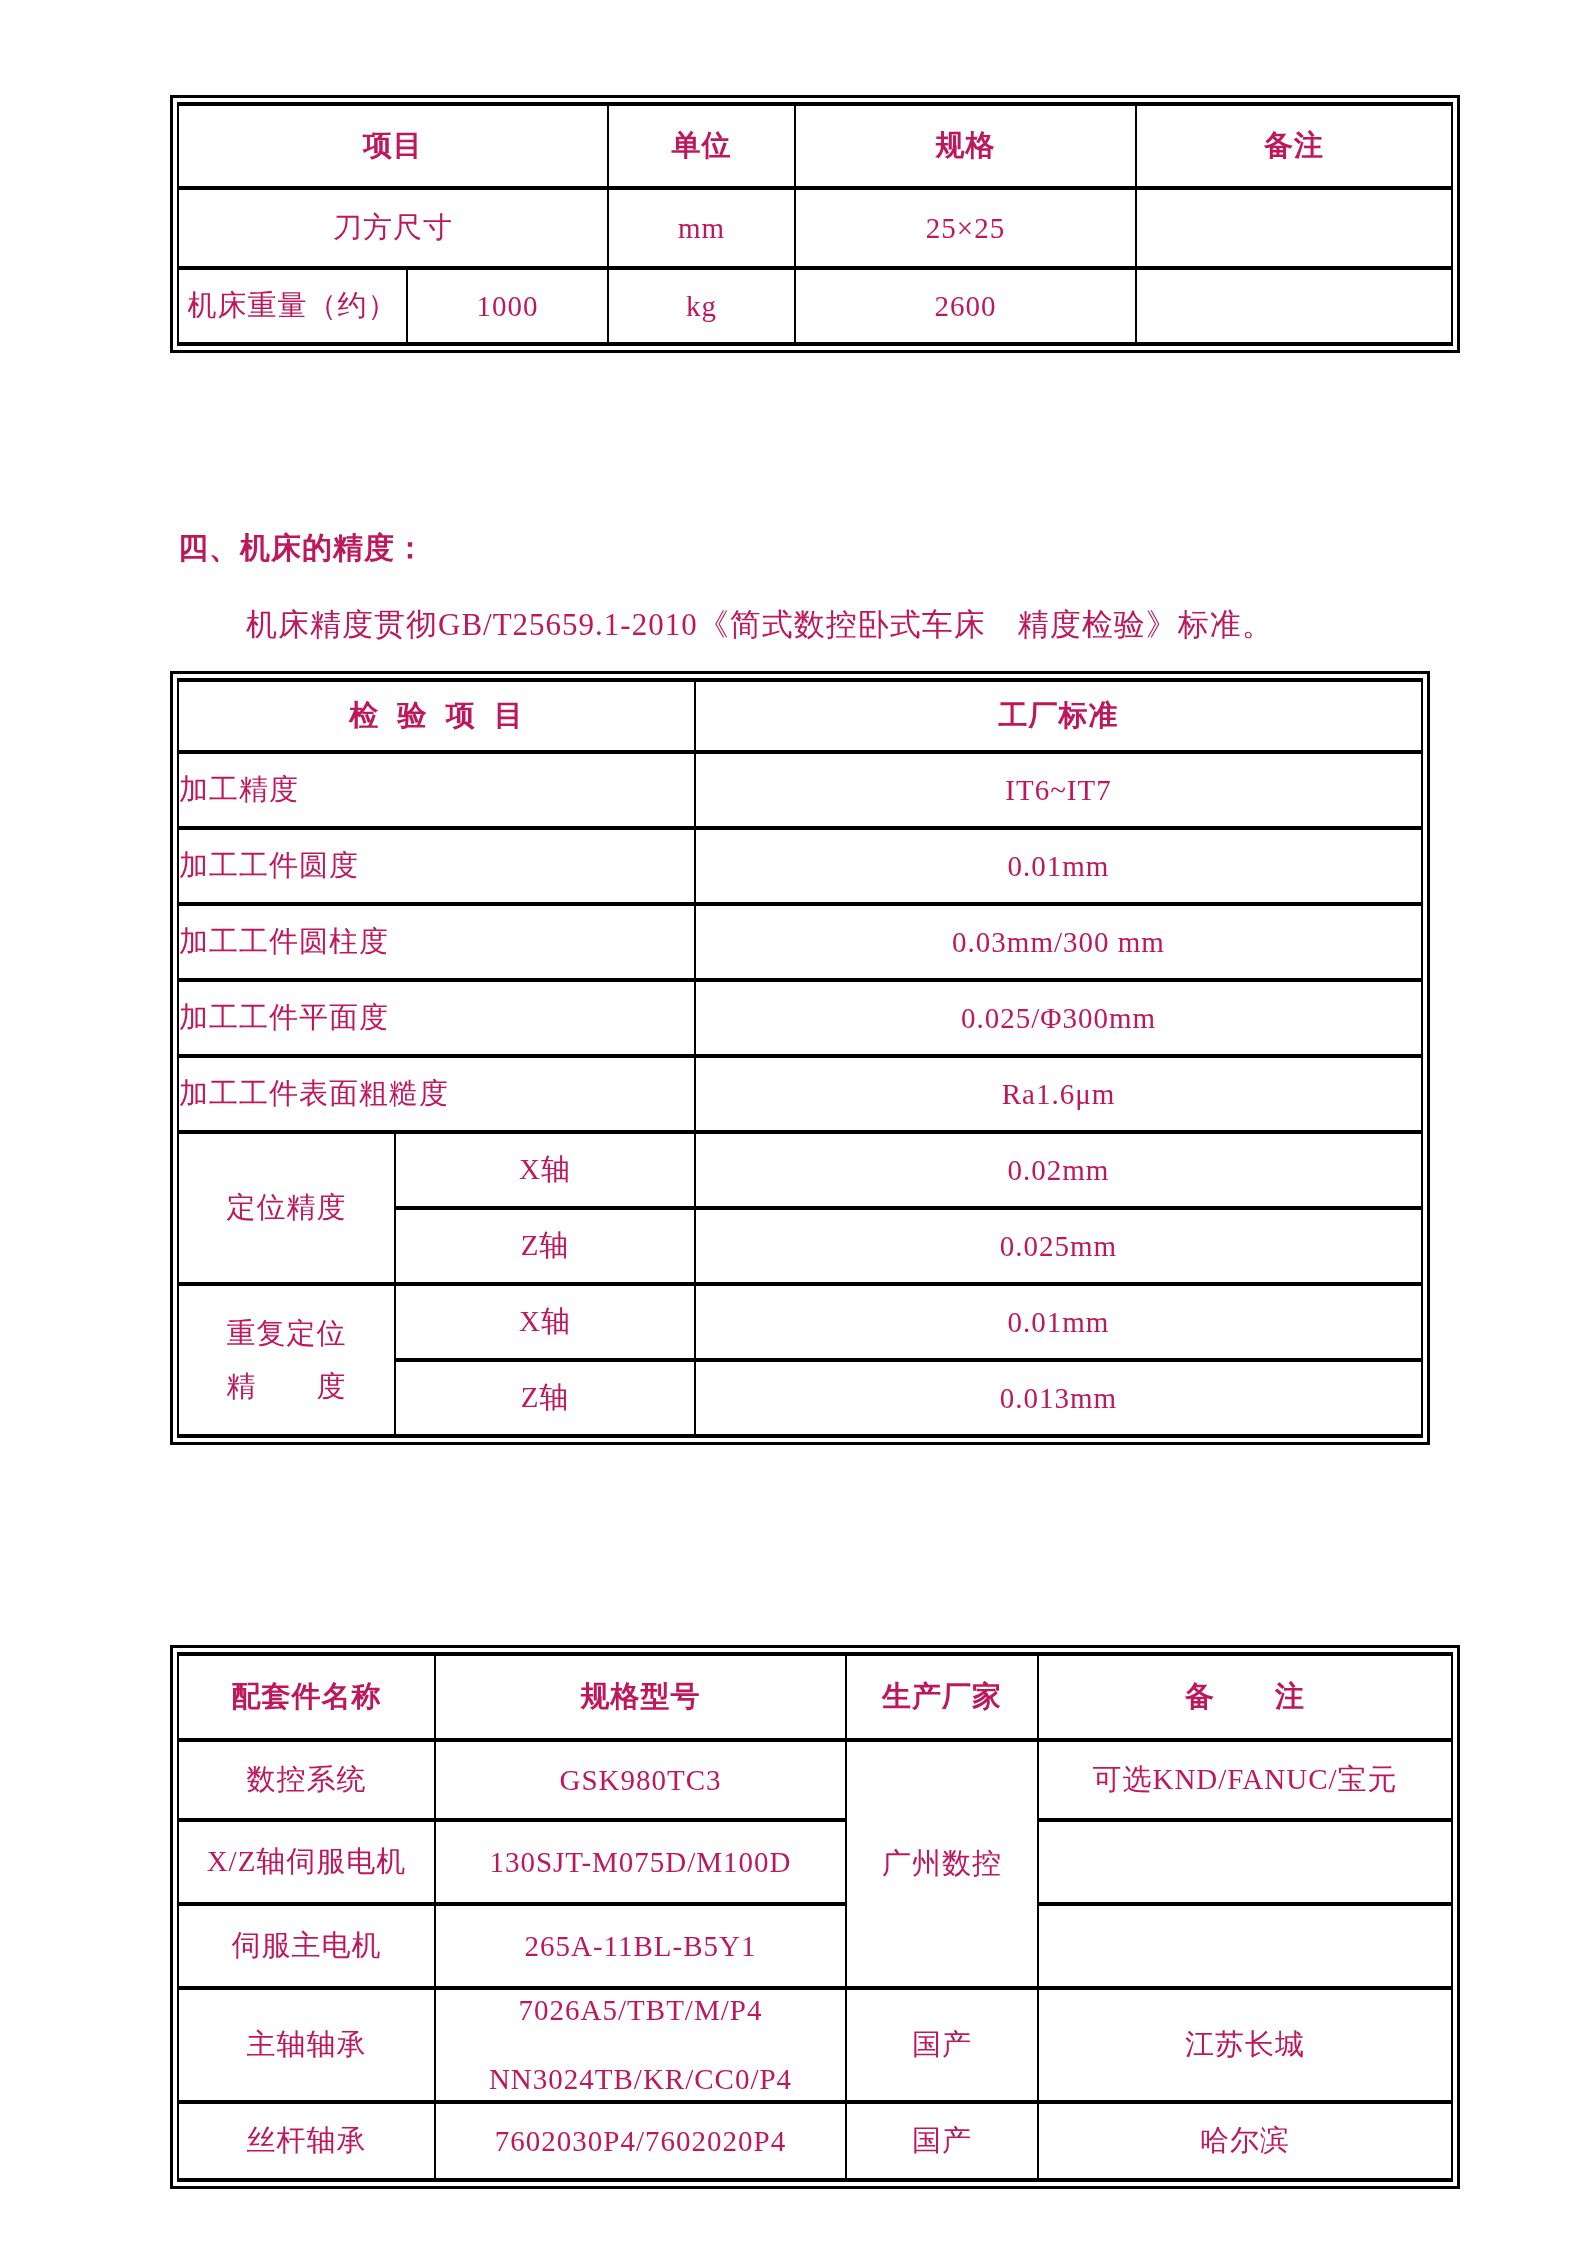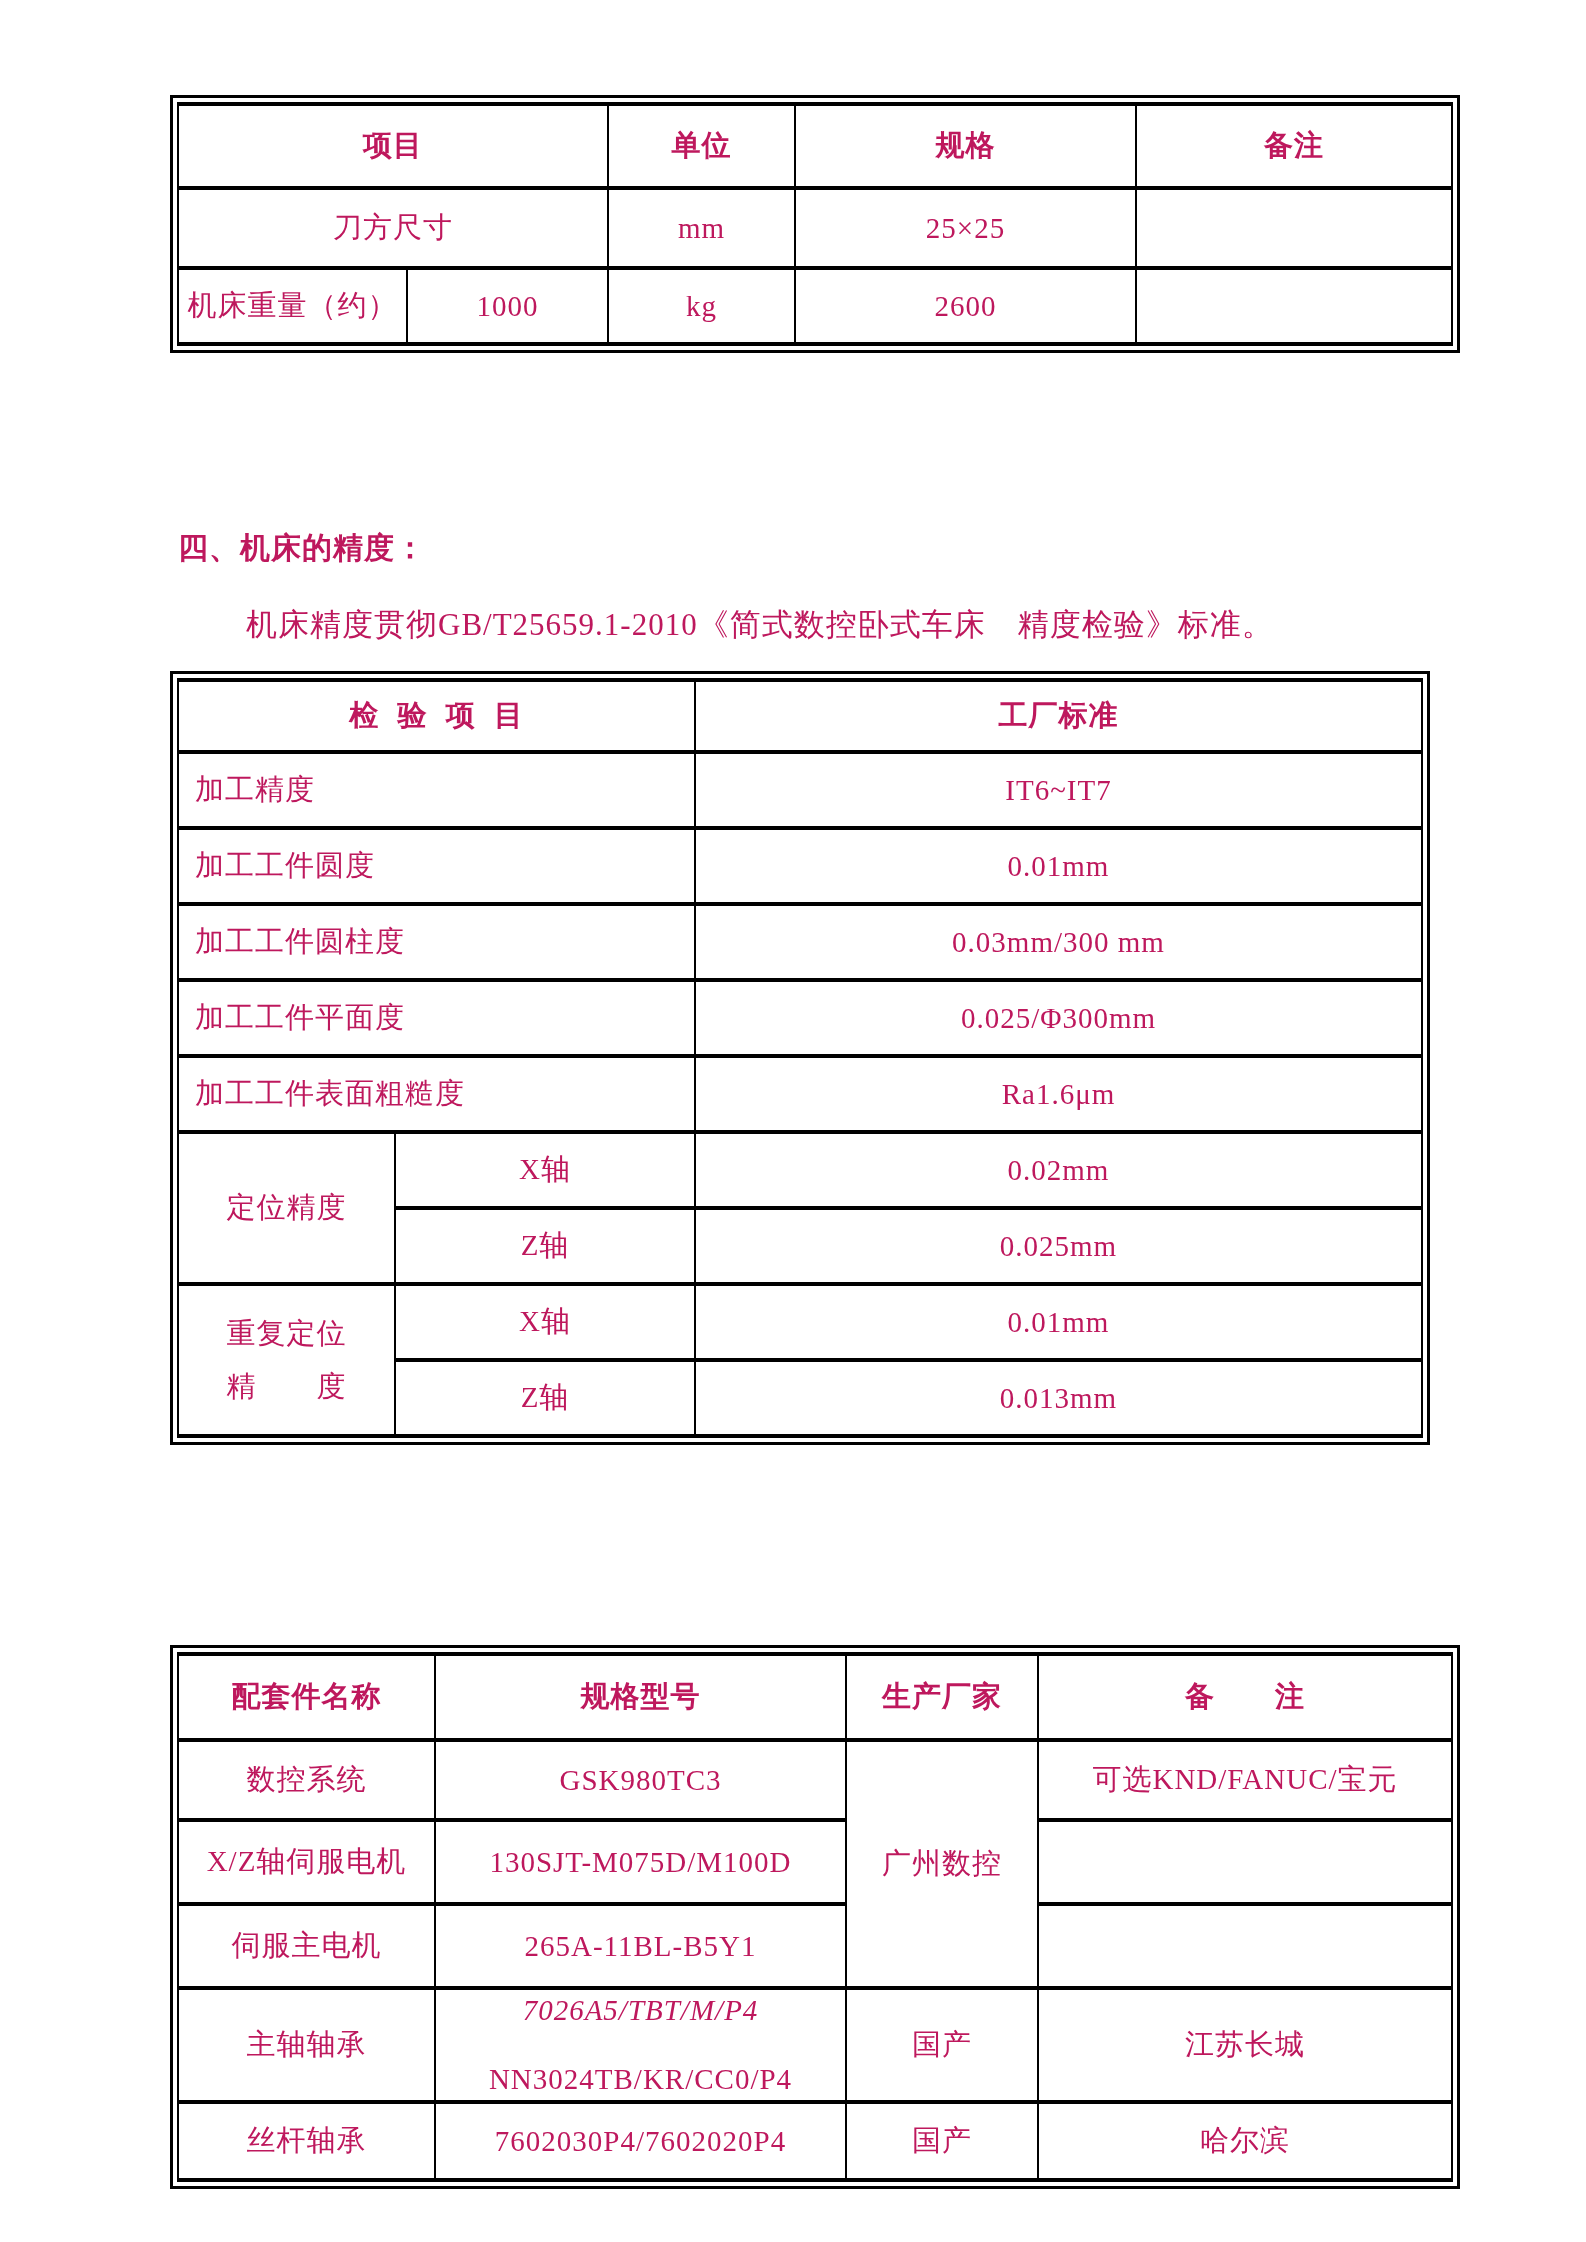--- a/index.html
+++ b/index.html
@@ -27,37 +27,37 @@
     border-top:4px solid #000;
     border-bottom:4px solid #000;
     text-align:center;
     vertical-align:middle;
     font-size:29px;
     letter-spacing:1px;
     padding:0;
     overflow:hidden;
   }
   .tbl td.hd { font-weight:bold; }
-  .tbl td.left { text-align:left; padding-left:16px; }
+  .tbl td.left { text-align:left; }
   .sp { word-spacing:10px; }
   .heading {
     position:absolute;
     font-size:30px;
     font-weight:bold;
     letter-spacing:1px;
     white-space:nowrap;
   }
   .para {
     position:absolute;
     font-size:31px;
     letter-spacing:1px;
     white-space:nowrap;
   }
   .two-line div { line-height:1.0; }
-  .two-line .l1 { margin-bottom:40px;font-style:italic; }
+  .two-line .l1 { margin-bottom:40px; }
   .lbl-two-line div { line-height:1.0; }
   .lbl-two-line .l1 { margin-bottom:24px; }
 </style>
 </head>
 <body>
 
 <div class="page">
 
   <div class="tbl-wrap" style="left:170px; top:95px;">
     <table class="tbl" style="width:1274px;">

